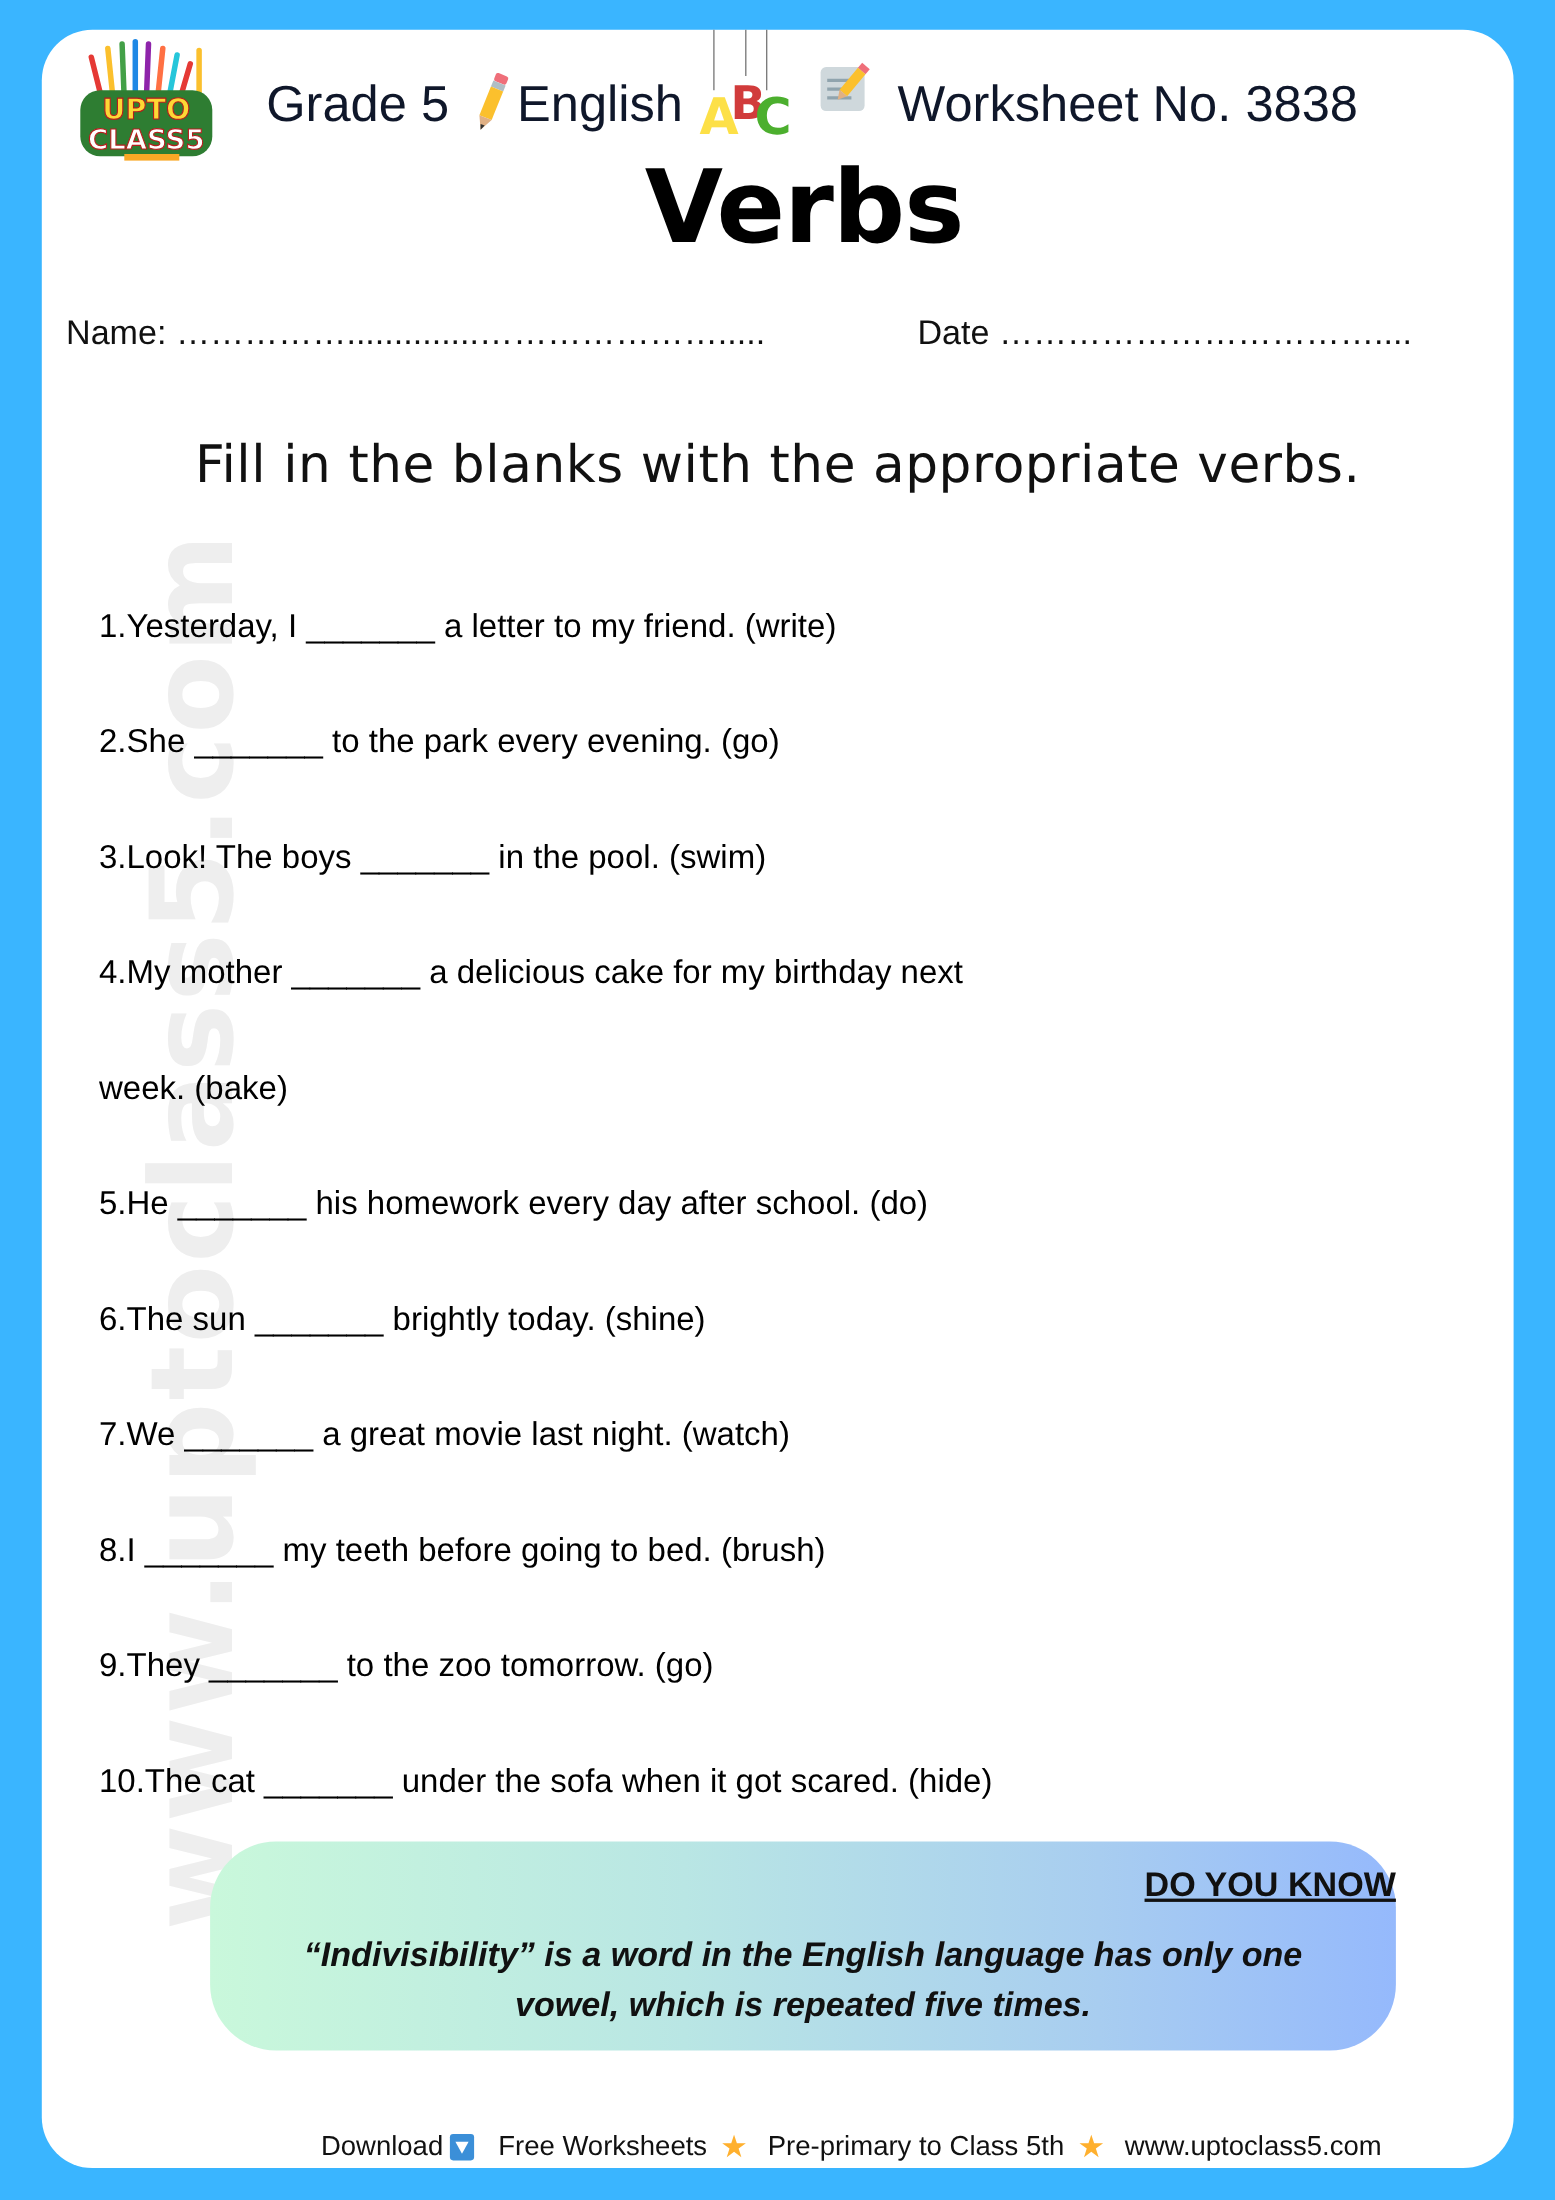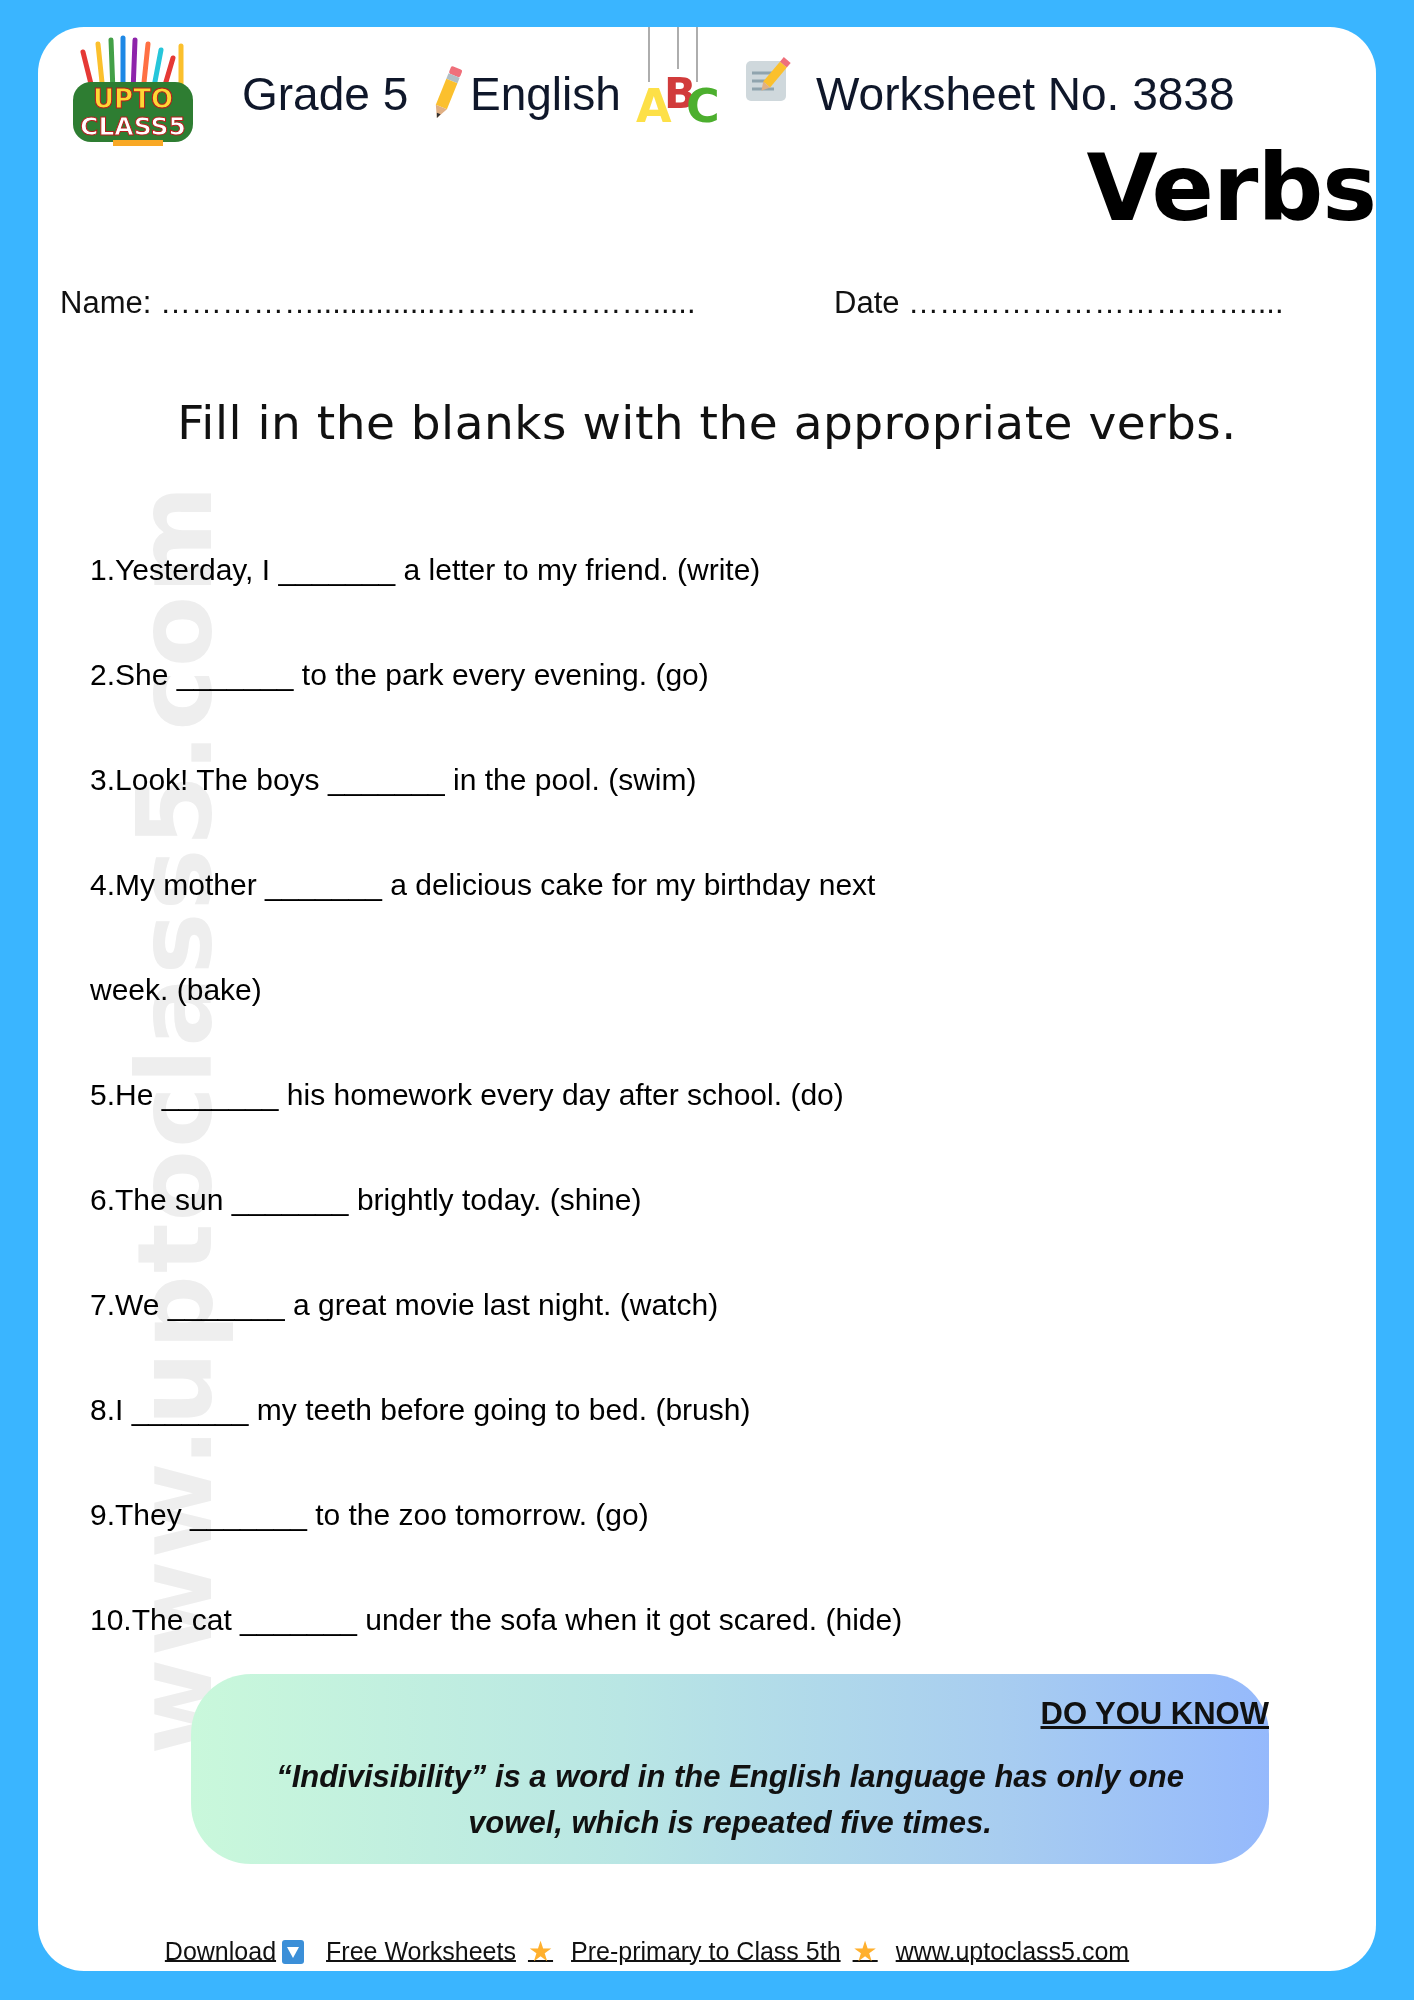--- a/index.html
+++ b/index.html
@@ -46,21 +46,21 @@
   .grade { left: 204px; }
   .pencil { position: absolute; left: 391px; top: 35px; width: 36px; height: 62px; }
   .subject { left: 432px; }
   .abc {
     position: absolute; left: 590px; top: -27px; width: 110px; height: 150px;
   }
   .memo { position: absolute; left: 706px; top: 28px; width: 48px; height: 48px; }
   .worksheet-no { left: 778px; }
   .title {
     position: absolute; left: 0; right: 0; top: 108px;
-    text-align: right;
+    text-align: center;
     font-family: "DejaVu Sans", sans-serif;
     font-weight: bold;
     font-size: 92px;
     color: #000;
     letter-spacing: -1px;
     padding-left: 48px;
   }
   .name-line {
     position: absolute; top: 258px; left: 22px;
     font-size: 31px; color: #111; white-space: nowrap;
@@ -101,25 +101,24 @@
     text-align: right;
   }
   .dyk-text {
     margin: 22px auto 0;
     width: 1000px;
     font-size: 31px; font-weight: bold; font-style: italic; color: #111;
     line-height: 46px;
   }
   .footer {
     position: absolute; left: 0; right: 0; top: 1908px;
-    text-align: center;
+    text-align: right;
     font-size: 25px; color: #111;
     white-space: nowrap;
     padding-right: 120px;
-    text-decoration: underline;
   }
   .footer span { vertical-align: middle; }
   .dl-icon {
     display: inline-block; width: 22px; height: 24px;
     background: #3b8fd8; border-radius: 3px; position: relative;
     vertical-align: middle; margin: 0 22px 0 6px;
   }
   .dl-icon:after {
     content: ""; position: absolute; left: 5px; top: 7px;
     border-left: 6px solid transparent; border-right: 6px solid transparent;

